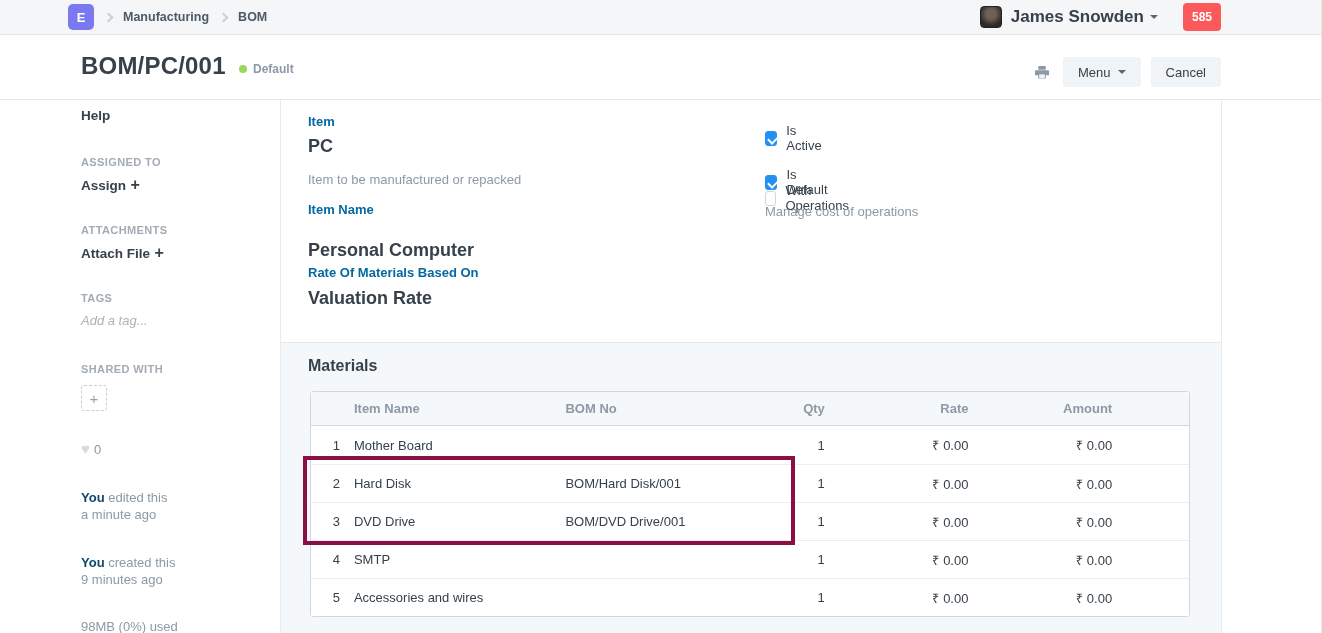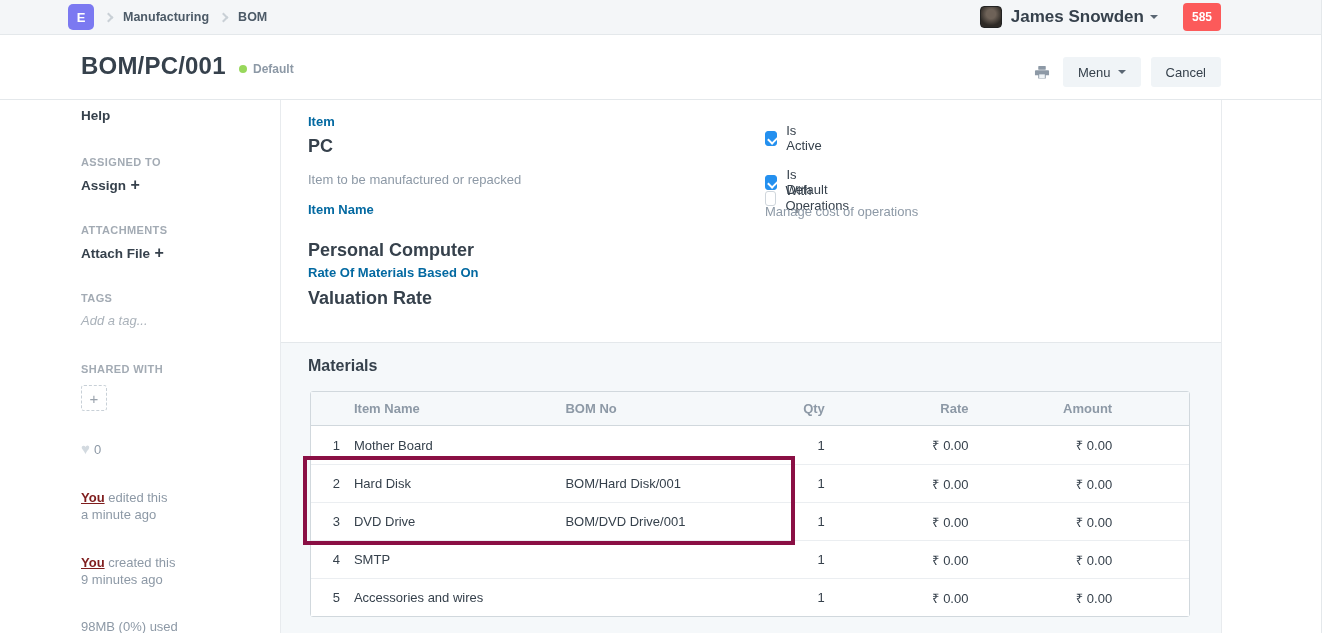--- a/index.html
+++ b/index.html
@@ -49,21 +49,21 @@
   .sb{position:absolute;left:81px;white-space:nowrap;}
   .sb-strong{font-size:13.5px;font-weight:bold;color:#36414c;cursor:pointer;}
   .sb-upper{font-size:11px;font-weight:bold;color:#a3abb4;letter-spacing:.4px;}
   .sb-muted{font-size:13px;color:#8d99a6;}
   .sb-italic{font-size:13px;color:#aab2ba;font-style:italic;cursor:pointer;}
   .plus{color:#36414c;font-weight:bold;}
   .share-plus{width:26px;height:26px;border:1px dashed #c8d0d7;border-radius:3px;color:#98a1ab;
        font-size:15px;display:flex;align-items:center;justify-content:center;cursor:pointer;background:#fff;}
   .heart{color:#d3dae0;font-size:15px;cursor:pointer;}
   .like-count{font-size:13px;color:#8d99a6;margin-left:4px;}
-  .sb-line b{color:#7f1d1d;text-decoration:underline;}
+  .sb-line b{color:#0c4a6e;}
 
   
   .main{position:absolute;left:281px;top:0;bottom:0;width:941px;border-right:1px solid #e8ebee;background:#fff;}
   .formsec{position:absolute;left:0;top:0;right:0;height:242px;}
   .fl{position:absolute;left:27px;white-space:nowrap;}
   .f-label{font-size:13px;font-weight:bold;color:#0369a1;}
   .f-value{font-size:18px;font-weight:bold;color:#36414c;}
   .f-help{font-size:13px;color:#8d99a6;}
   .ckcol{position:absolute;left:484px;top:0;}
   .ckrow{position:absolute;display:flex;align-items:center;gap:9px;cursor:pointer;}

